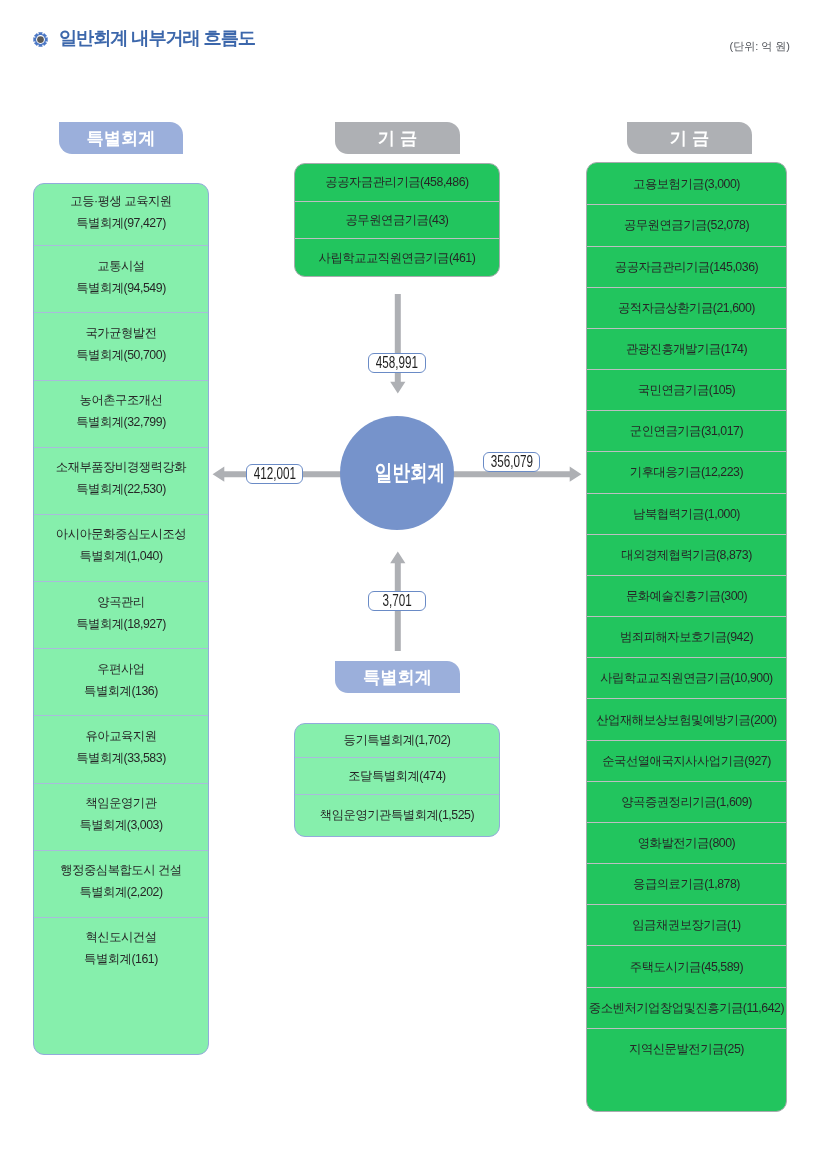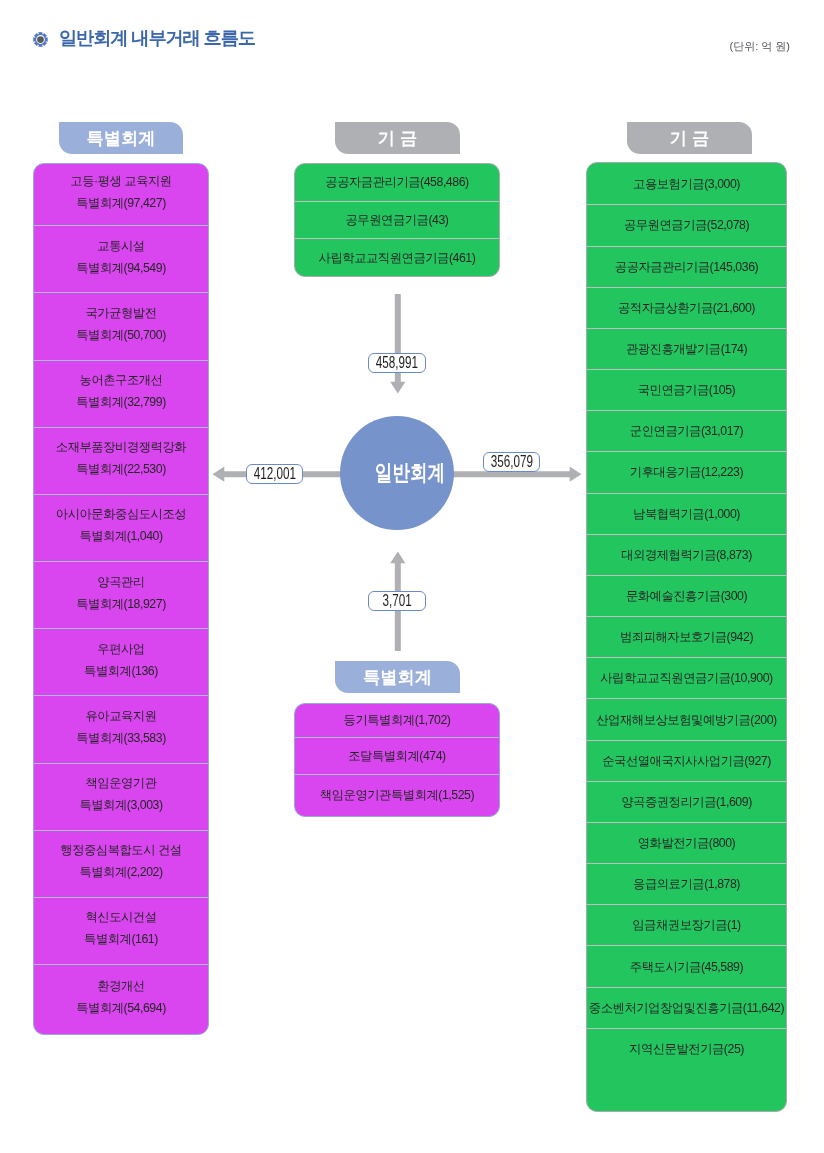--- a/index.html
+++ b/index.html
@@ -65,22 +65,23 @@
   .pill.gray { background: #aeb0b4; }
 
   
   .stack {
     position: absolute;
     box-sizing: border-box;
     border-radius: 11px;
     overflow: hidden;
   }
   .stack.blue {
-    background: #d946ef;
+    background: #86efac;
     border: 1.4px solid #93aadb;
+    margin-top: 20px;
   }
   .stack.gray {
     background: #22c55e;
     border: 1.4px solid #a9abaf;
   }
   .stack .row {
     box-sizing: border-box;
     display: flex;
     align-items: center;
     justify-content: center;
@@ -183,23 +184,20 @@
     </div>
   <div class="row two-line" style="height:67.200px">
       <div><span>책임운영기관</span><br><span>특별회계(3,003)</span></div>
     </div>
   <div class="row two-line" style="height:67.200px">
       <div><span>행정중심복합도시 건설</span><br><span>특별회계(2,202)</span></div>
     </div>
   <div class="row two-line" style="height:67.200px">
       <div><span>혁신도시건설</span><br><span>특별회계(161)</span></div>
     </div>
-  <div class="row two-line" style="height:69.100px">
-      <div><span>환경개선</span><br><span>특별회계(54,694)</span></div>
-    </div>
 </div>
 <div class="stack gray" style="left:294px;top:162.7px;width:206px;height:114.5px">
   <div class="row one-line" style="height:37.367px">
       <span>공공자금관리기금(458,486)</span>
     </div>
   <div class="row one-line" style="height:37.367px">
       <span>공무원연금기금(43)</span>
     </div>
   <div class="row one-line" style="height:37.367px">
       <span>사립학교교직원연금기금(461)</span>

